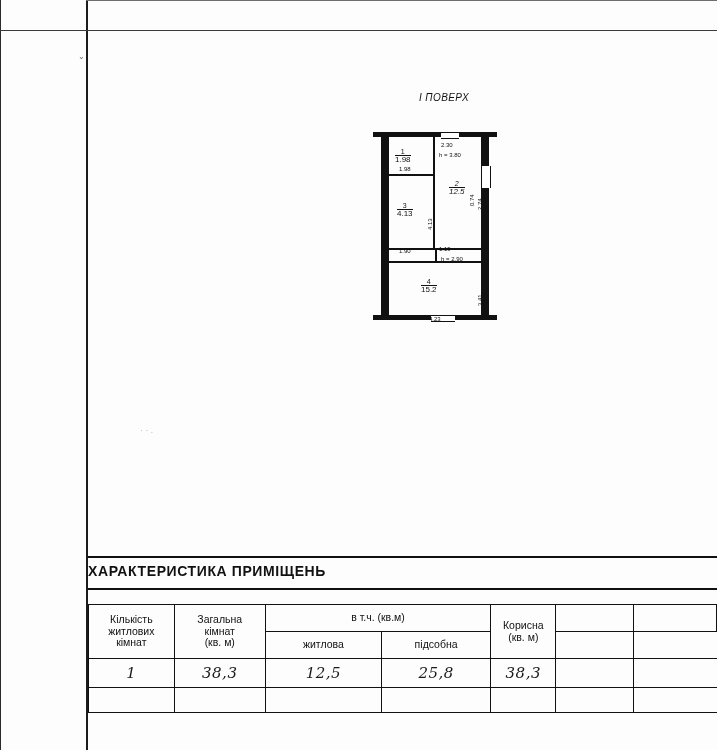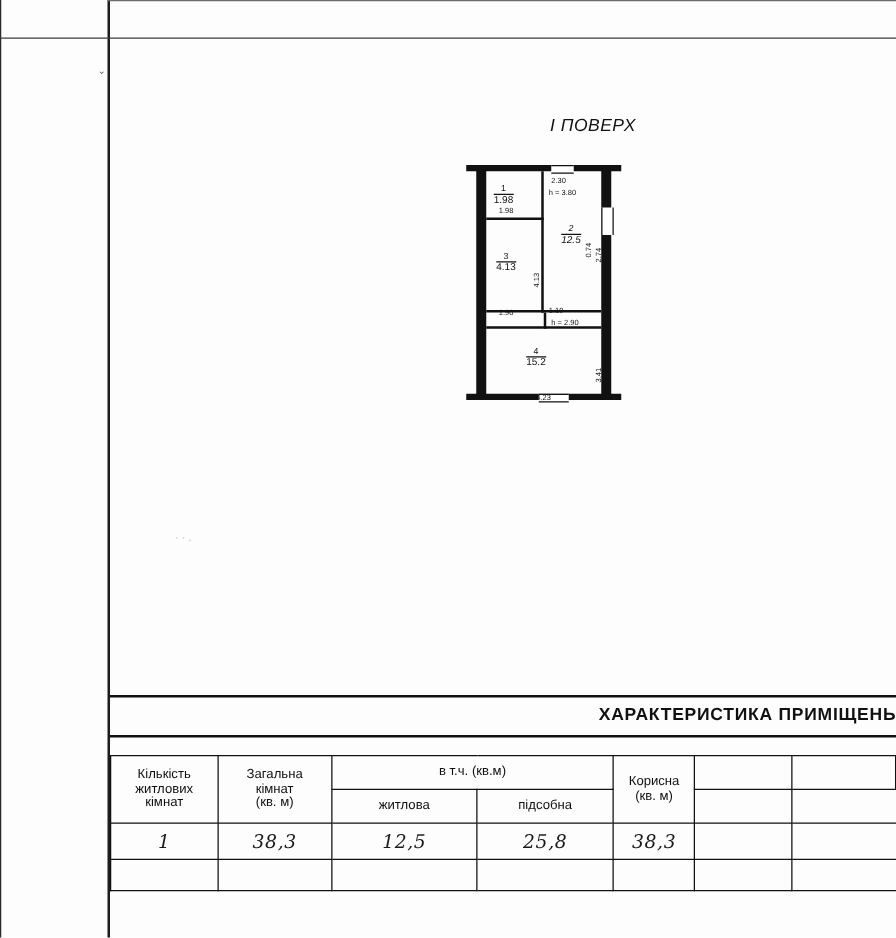--- a/index.html
+++ b/index.html
@@ -41,23 +41,23 @@
     background: #3b3b3b;
   }
   .frame-top2 {
     position: absolute;
     left: 86px; top: 0px; width: 631px; height: 1px;
     background: #6d6d6d;
   }
   
   .plan-title {
     position: absolute;
-    left: 440px;
+    left: 419px;
     top: 92px;
-    font-size: 14px;
+    font-size: 10px;
     font-style: italic;
     letter-spacing: 0.4px;
     color: #111;
     white-space: nowrap;
   }
   .plan {
     position: absolute;
     left: 373px;
     top: 126px;
     width: 130px;
@@ -135,21 +135,21 @@
     top: 556px;
     width: 629px;
     height: 2px;
     background: #111;
   }
   .char-title {
     position: absolute;
     left: 88px;
     top: 563px;
     width: 629px;
-    text-align: right;
+    text-align: left;
     font-size: 14px;
     font-weight: bold;
     letter-spacing: 0.6px;
     color: #111;
   }
   .char-sep2 {
     position: absolute;
     left: 88px;
     top: 588px;
     width: 629px;

